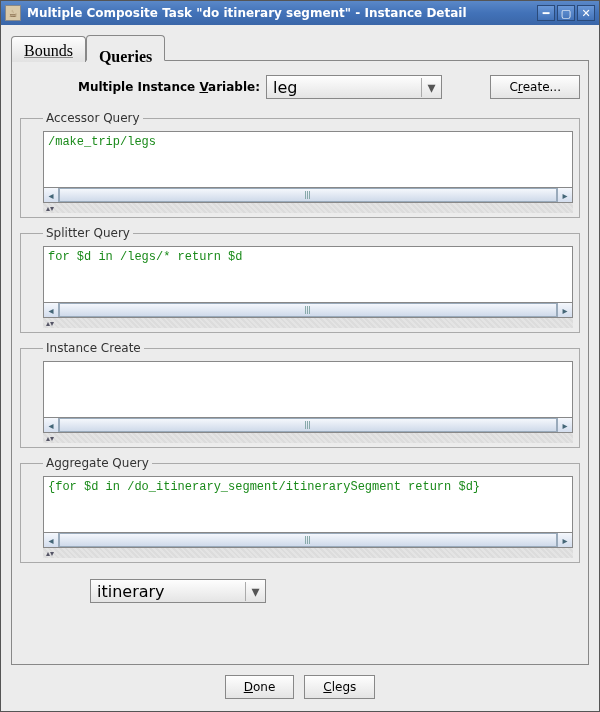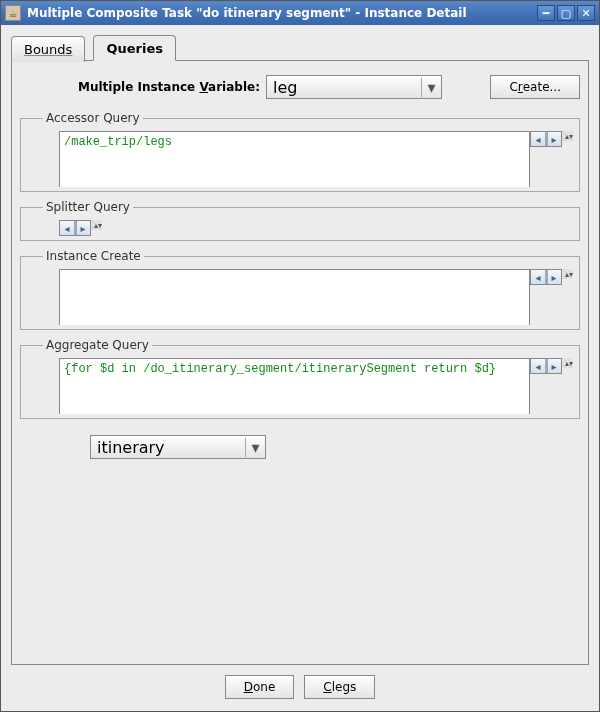--- a/index.html
+++ b/index.html
@@ -62,31 +62,32 @@
     height: 26px;
     position: relative;
     z-index: 2;
   }
   .tab {
     padding: 5px 12px 4px 12px;
     border: 1px solid #888;
     border-bottom: none;
     border-radius: 4px 4px 0 0;
     background: linear-gradient(to bottom, #fdfdfd, #e2e2e2);
-    margin-right: 8px;
-    font-size: 13px;
+    margin-right: 0;
+    font-size: 16px;
     position: relative;
     top: 1px;
+    font-family: Liberation Serif, serif;
   }
   .tab.active {
     background: #ececec;
     border-bottom: 1px solid #ececec;
     font-weight: bold;
     top: 0;
-    padding-top: 5px;
+    padding-top: 12px;
   }
   .tab-underline-accent {
     text-decoration: underline;
     text-decoration-color: #888;
   }
   .tab-panel {
     border: 1px solid #888;
     flex: 1;
     margin-top: -1px;
     padding: 10px 8px 6px 8px;
@@ -132,21 +133,21 @@
   fieldset {
     border: 1px solid #aaa;
     margin: 2px 0;
     padding: 6px 6px 4px 22px;
   }
   legend {
     font-size: 12px;
     padding: 0 3px;
     color: #333;
   }
-  .editor-wrap { display:flex; flex-direction:row;margin-left:16px; }
+  .editor-wrap { display:flex; flex-direction:column; }
   .editor {
     width: 100%;
     height: 56px;
     border: 1px solid #888;
     border-bottom: none;
     background: white;
     font-family: "Courier New", monospace;
     font-size: 12px;
     color: #1a8a1a;
     padding: 3px 4px;
@@ -252,20 +253,21 @@
               </div>
             <div class="sb-btn">▸</div>
           </div>
           <div class="mini-arrows">▴▾</div>
         </div>
       </fieldset>
 
       <fieldset>
         <legend>Splitter Query</legend>
         <div class="editor-wrap">
+          <div class="editor">for $d in /legs/* return $d</div>
           <div class="hscroll">
             <div class="sb-btn">◂</div>
             <div class="track">
                 <div class="thumb">
                   <div class="grip"></div>
                 </div>
               </div>
             <div class="sb-btn">▸</div>
           </div>
           <div class="mini-arrows">▴▾</div>

